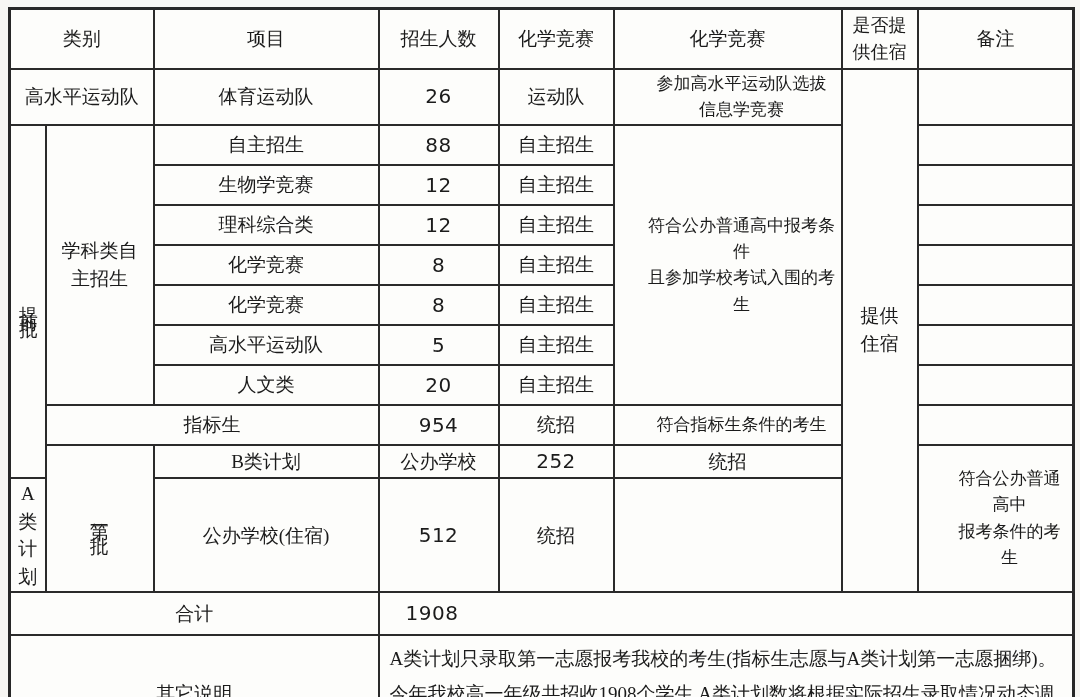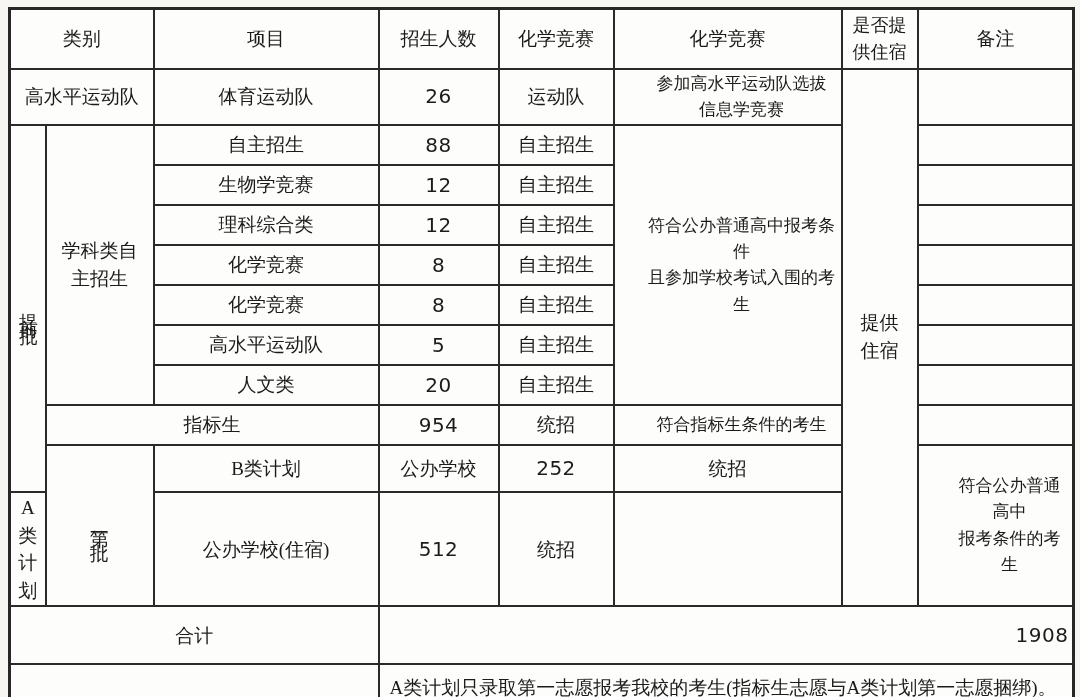--- a/index.html
+++ b/index.html
@@ -34,23 +34,23 @@
   col.c-project { width: 225px; }
   col.c-count   { width: 120px; }
   col.c-form    { width: 115px; }
   col.c-scope   { width: 228px; }
   col.c-housing { width: 76px; }
   col.c-remark  { width: 156px; }
 
   tr.r-header  { height: 60px; }
   tr.r-sport   { height: 52px; }
   tr.r-std     { height: 40px; }
-  tr.r-b       { height: 47px; }
+  tr.r-b       { height: 33px; }
   tr.r-a       { height: 48px; }
-  tr.r-total   { height: 58px; }
+  tr.r-total   { height: 43px; }
   tr.r-notes   { height: 112px; }
 
   .num {
     font-family: "DejaVu Sans", "Liberation Sans", sans-serif;
     font-size: 20px;
     letter-spacing: 0.5px;
   }
   .scope-cell { font-size: 17px; line-height: 1.55; padding-left: 32px; }
   .vertical-label {
     writing-mode: vertical-lr;
@@ -61,21 +61,21 @@
   }
   .housing-cell div, .housing-header div { line-height: 1.5; }
   .housing-header { font-size: 18px; padding: 0; }
   .notes-cell {
     text-align: left;
     font-size: 19px;
     line-height: 1.8;
     padding: 6px 14px 6px 10px;
   }
   .total-value-cell {
-    text-align: right;
+    text-align: left;
     padding-left: 26px;
   }
   .group-cell { line-height: 1.5; padding: 1px 10px; }
 </style>
 </head>
 <body>
 
 <table class="plan">
   <colgroup>
     <col class="c-batch">

